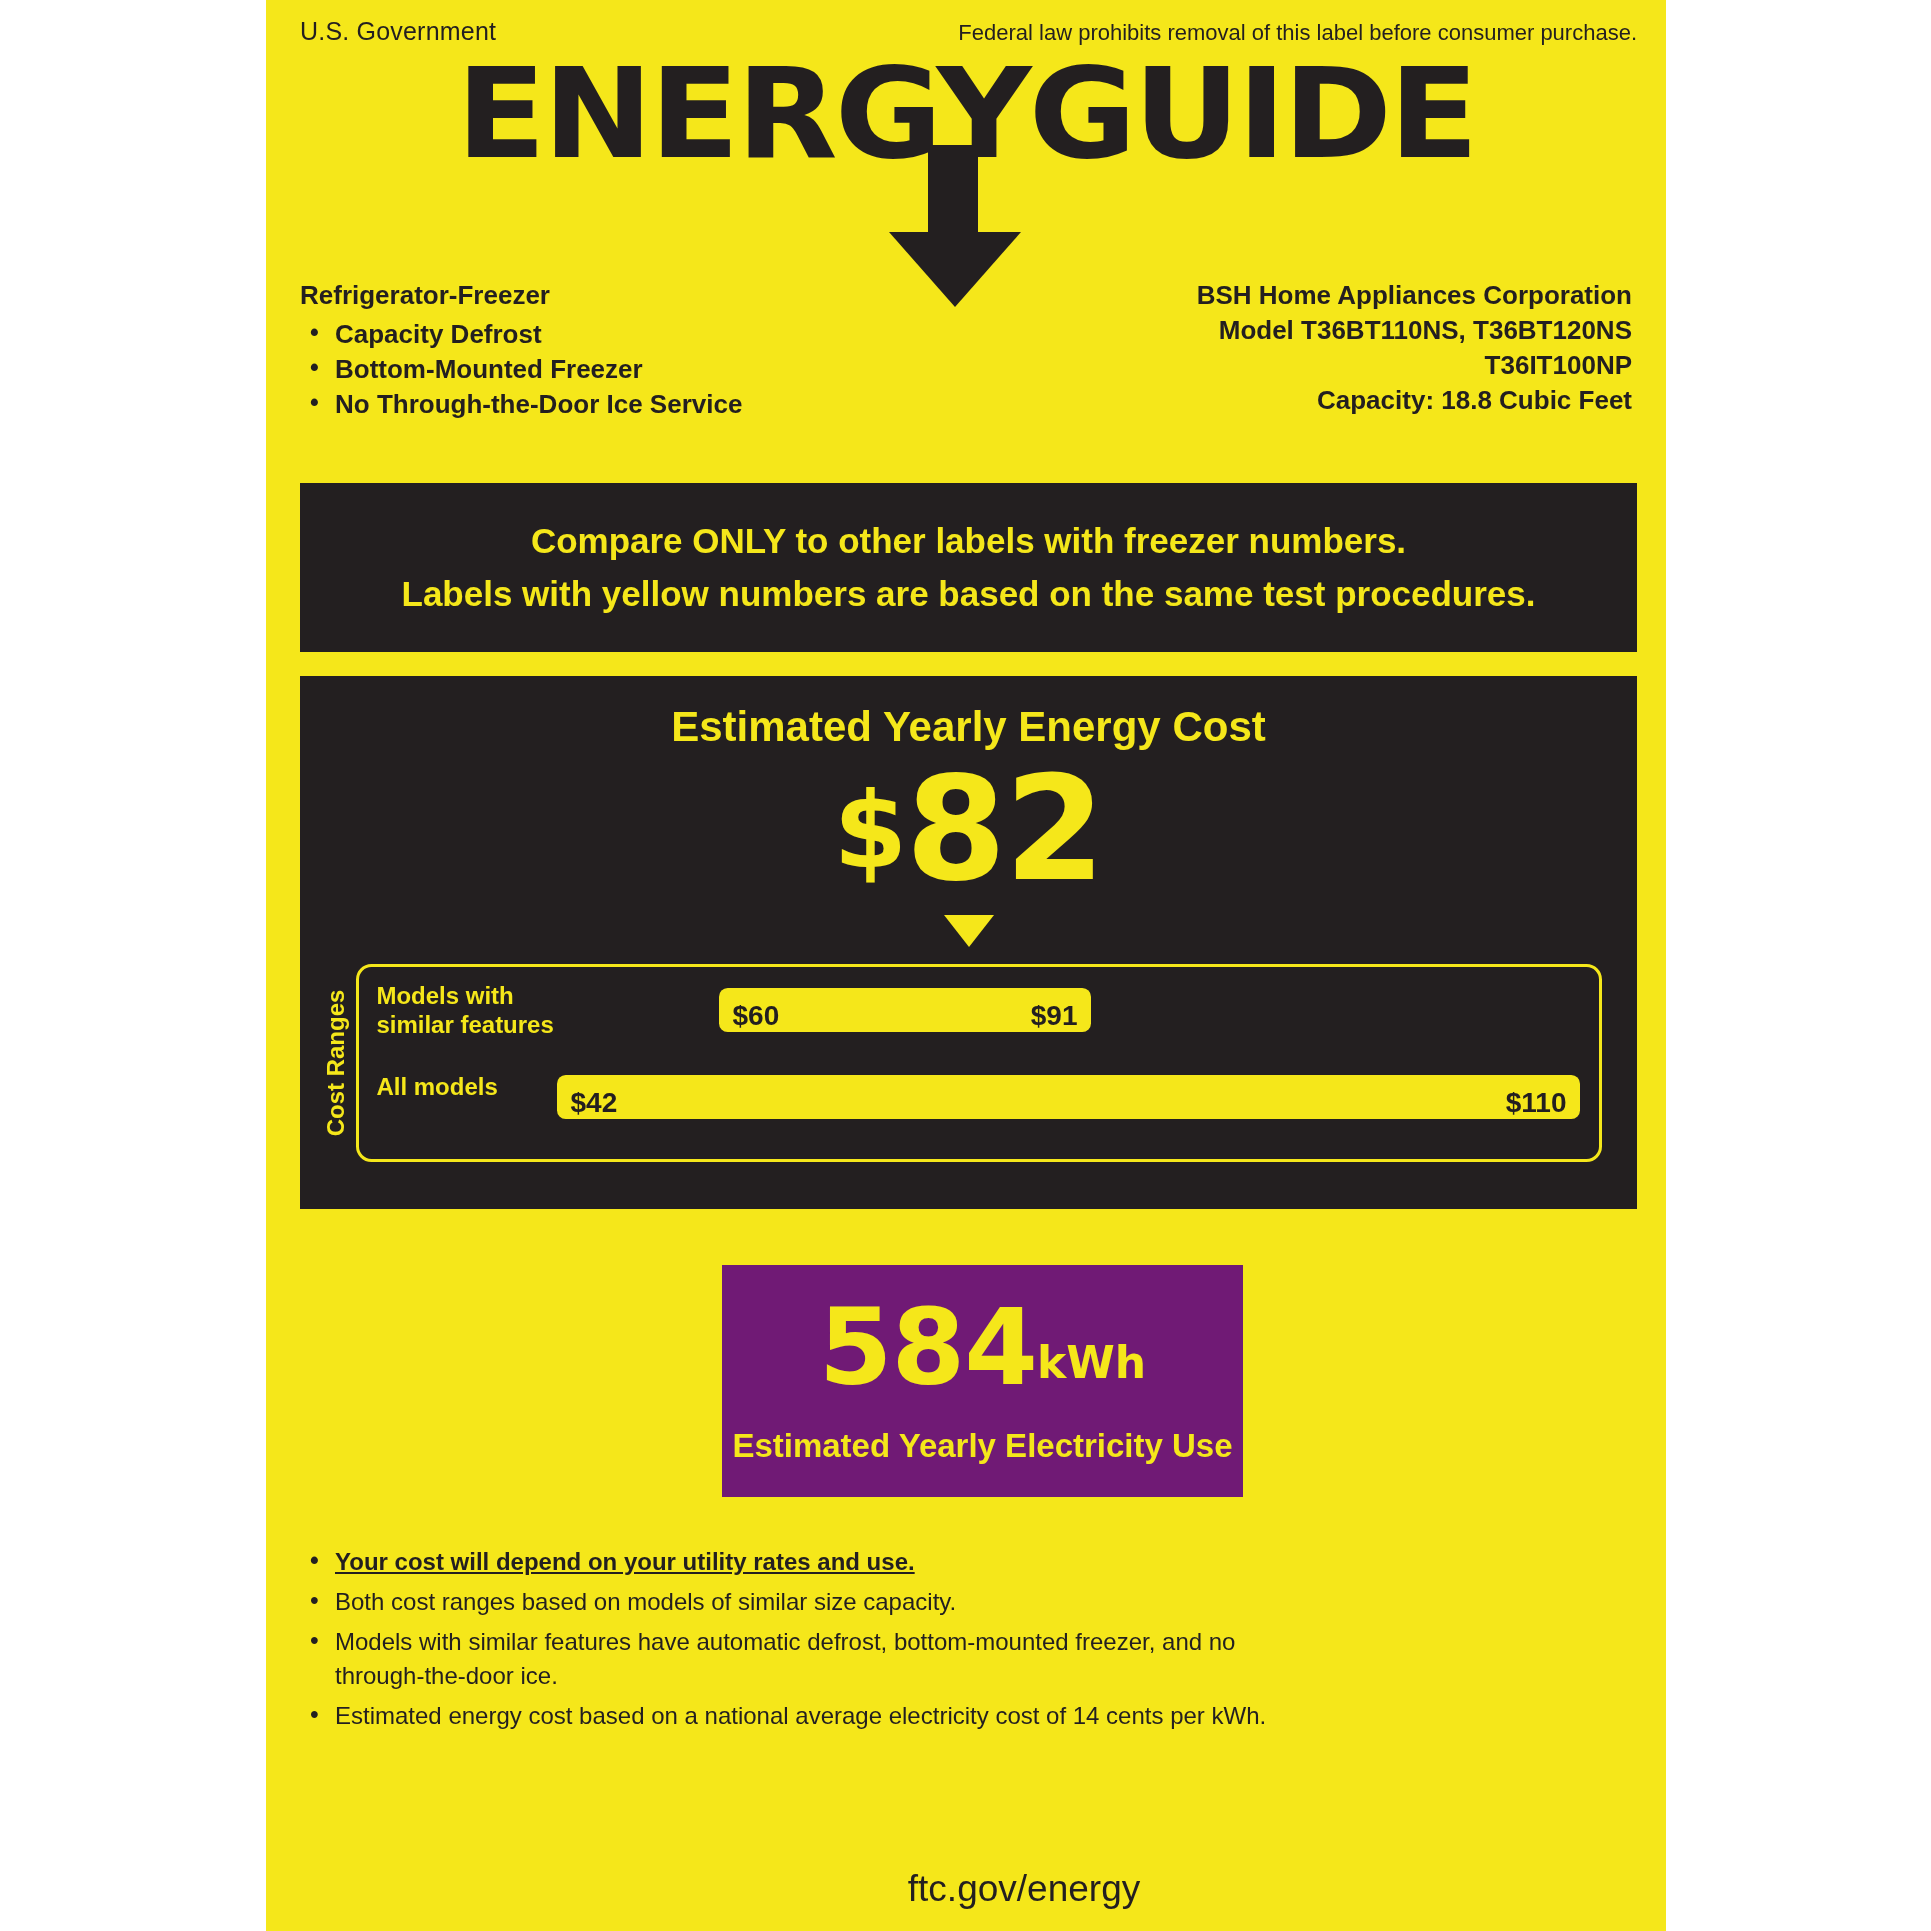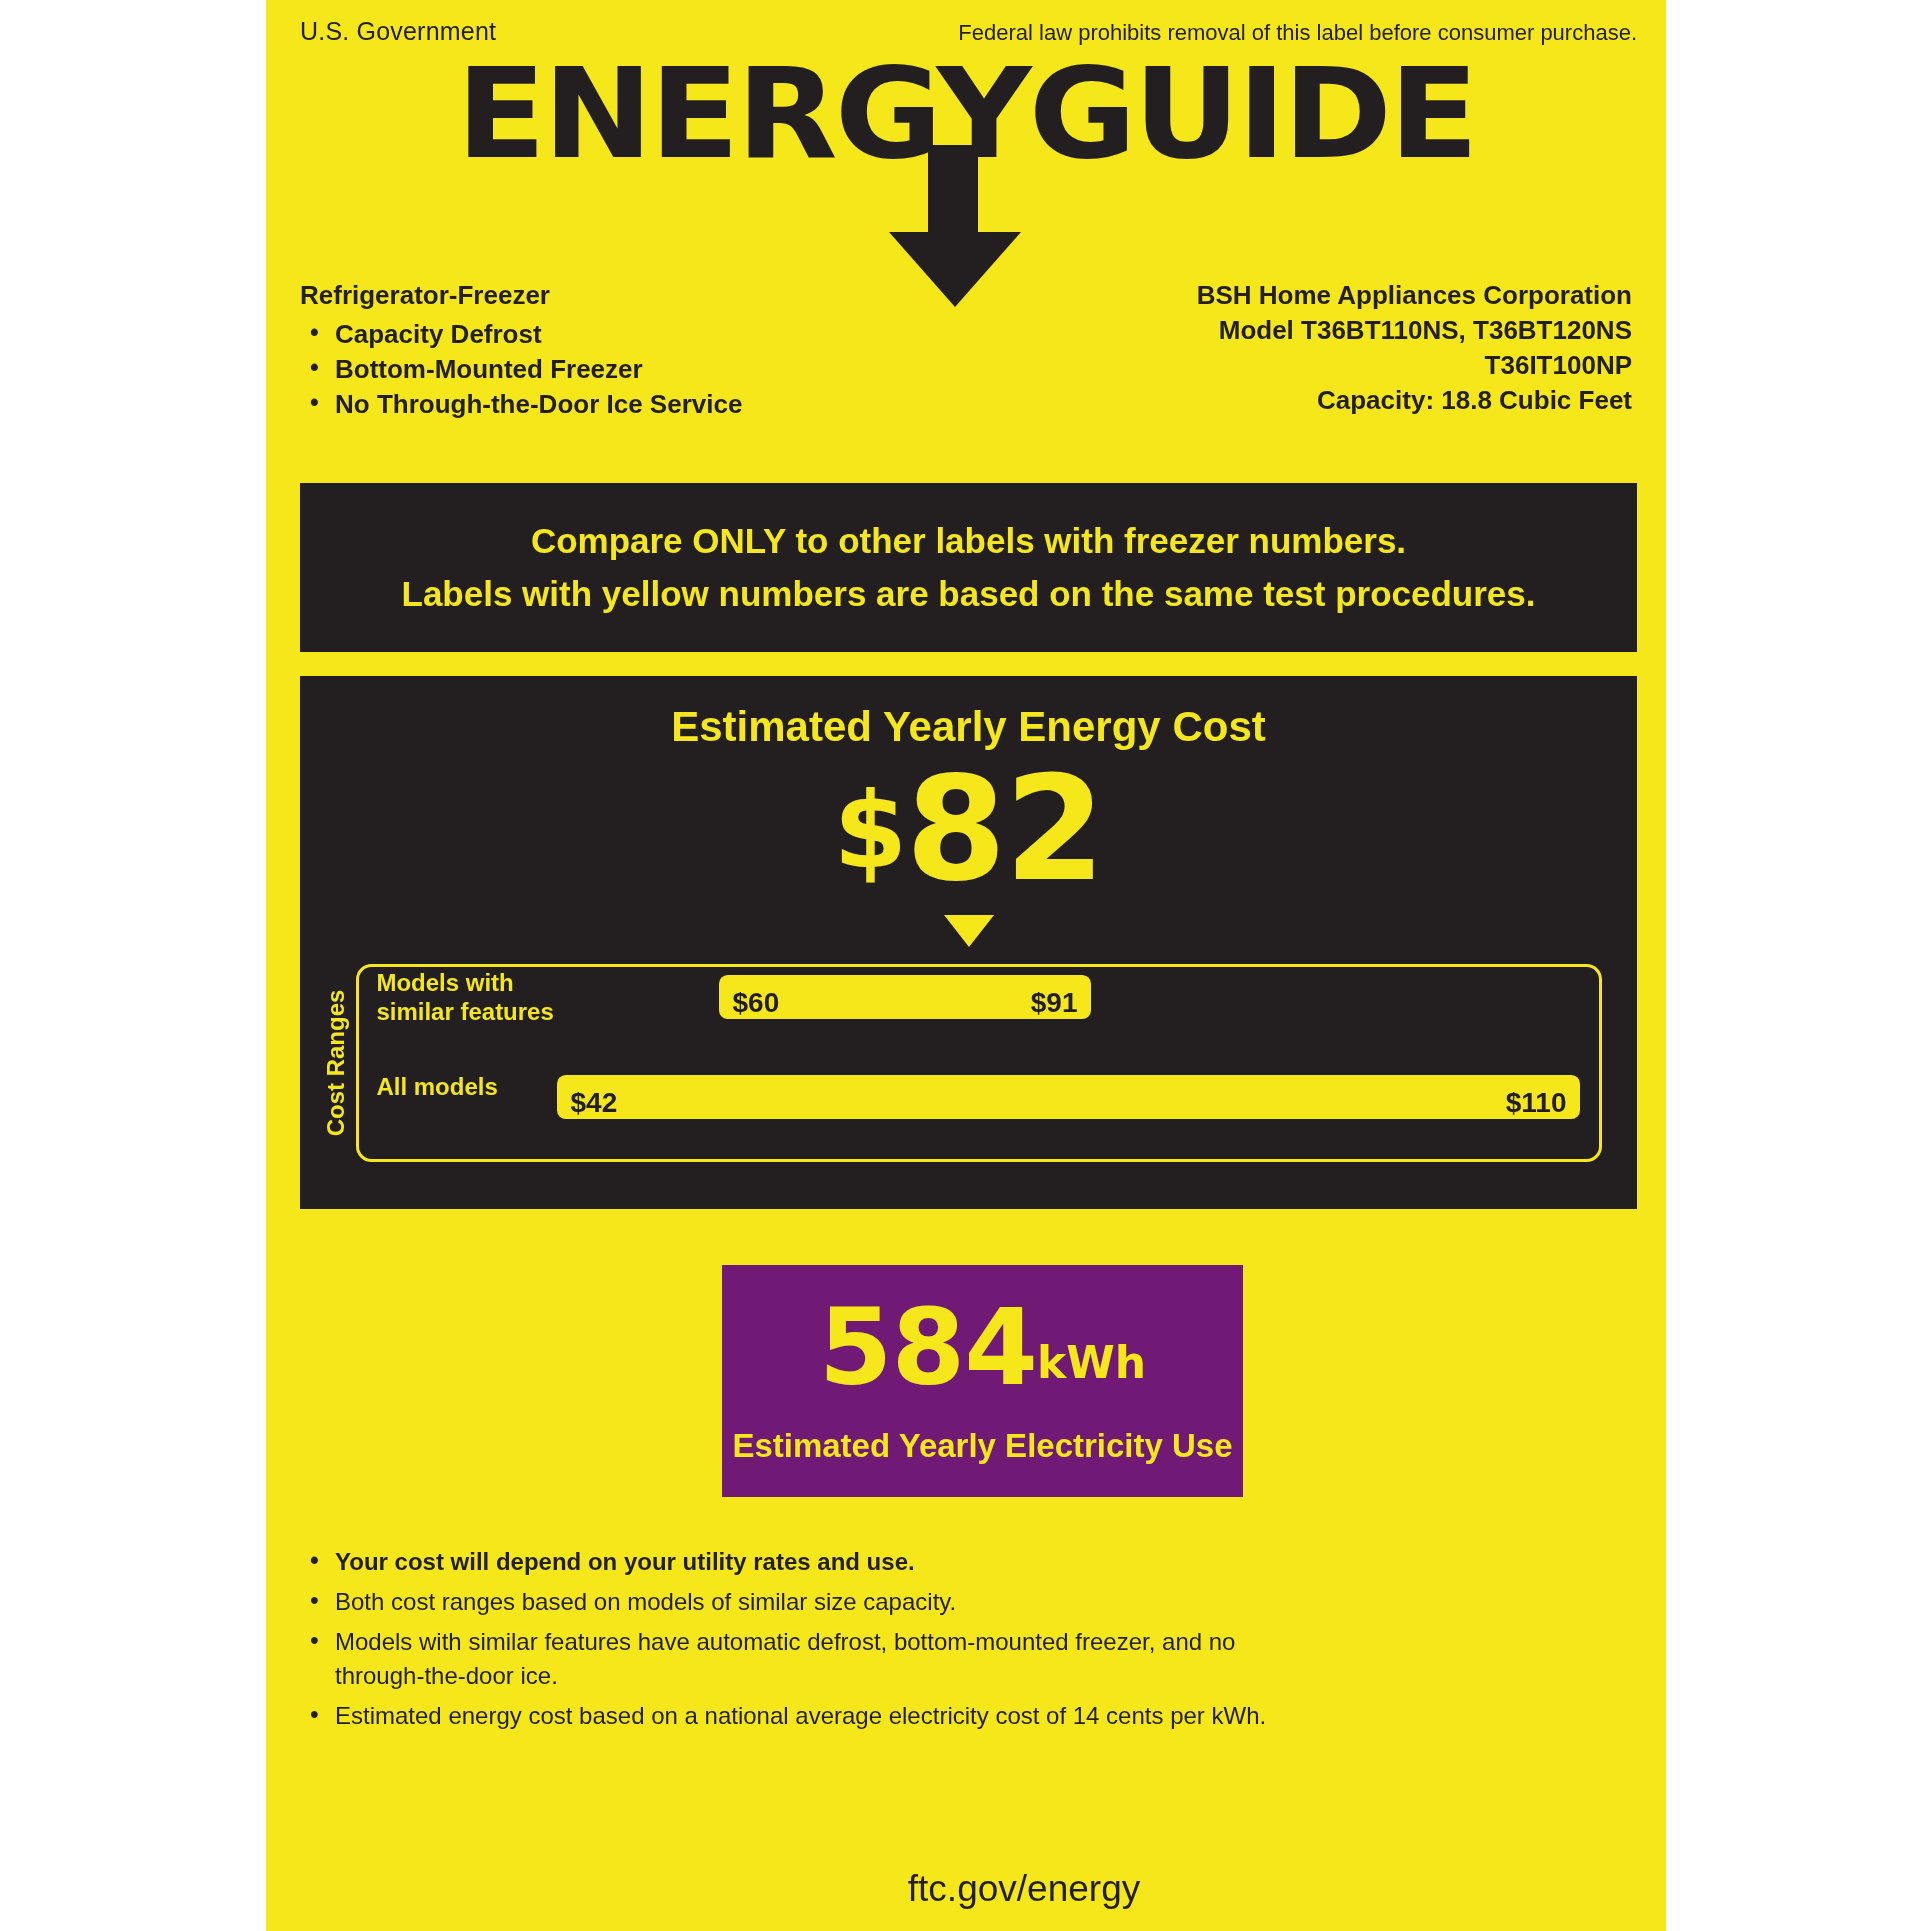--- a/index.html
+++ b/index.html
@@ -204,21 +204,21 @@
     border: 3.9px solid #f5e71a;
     border-radius: 15.4px;
     box-sizing: border-box;
   }
   .range-row {
     position: absolute;
     left: 0;
     width: 100%;
     height: 58px;
   }
-  .range-row.r1 { top: 6px; }
+  .range-row.r1 { top: 19px; }
   .range-row.r2 { top: 106px; }
   .range-name {
     position: absolute;
     left: 17.4px;
     top: 0;
     width: 193px;
     font-size: 24px;
     font-weight: bold;
     line-height: 1.2;
   }
@@ -299,21 +299,21 @@
     line-height: 1.42;
     margin-bottom: 5.8px;
   }
   .notes li::before {
     content: "\2022";
     position: absolute;
     left: -25px;
     top: -1.9px;
     font-size: 25px;
   }
-  .notes li.bold { font-weight: bold; }
+  .notes li.bold { font-weight: bold; text-decoration: underline; }
 
   
   .estar {
     position: absolute;
     left: 1074px;
     top: 1554px;
     width: 253px;
     height: 253px;
     background: #231f20;
   }

